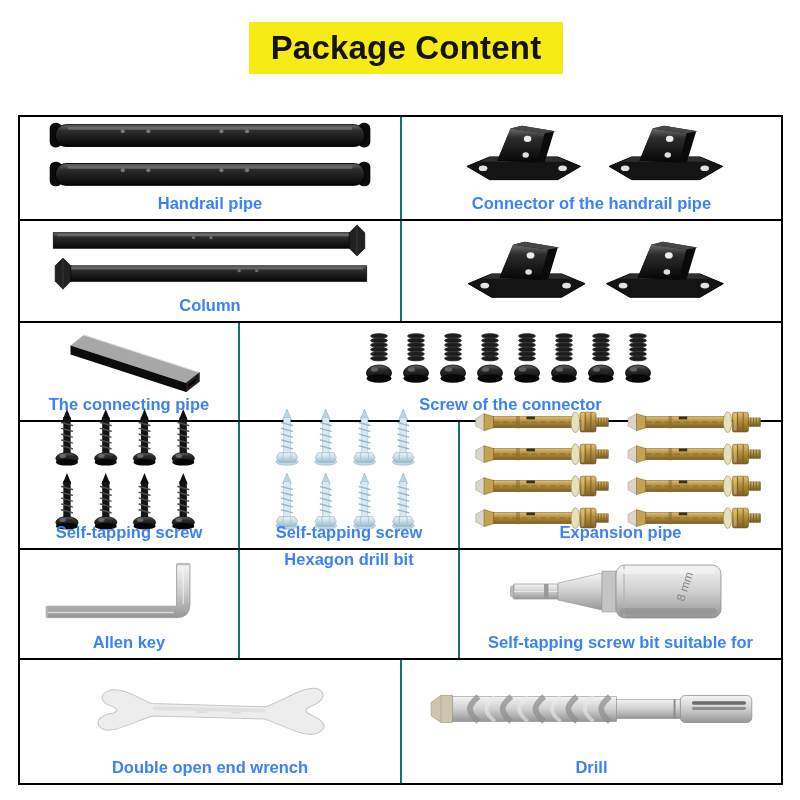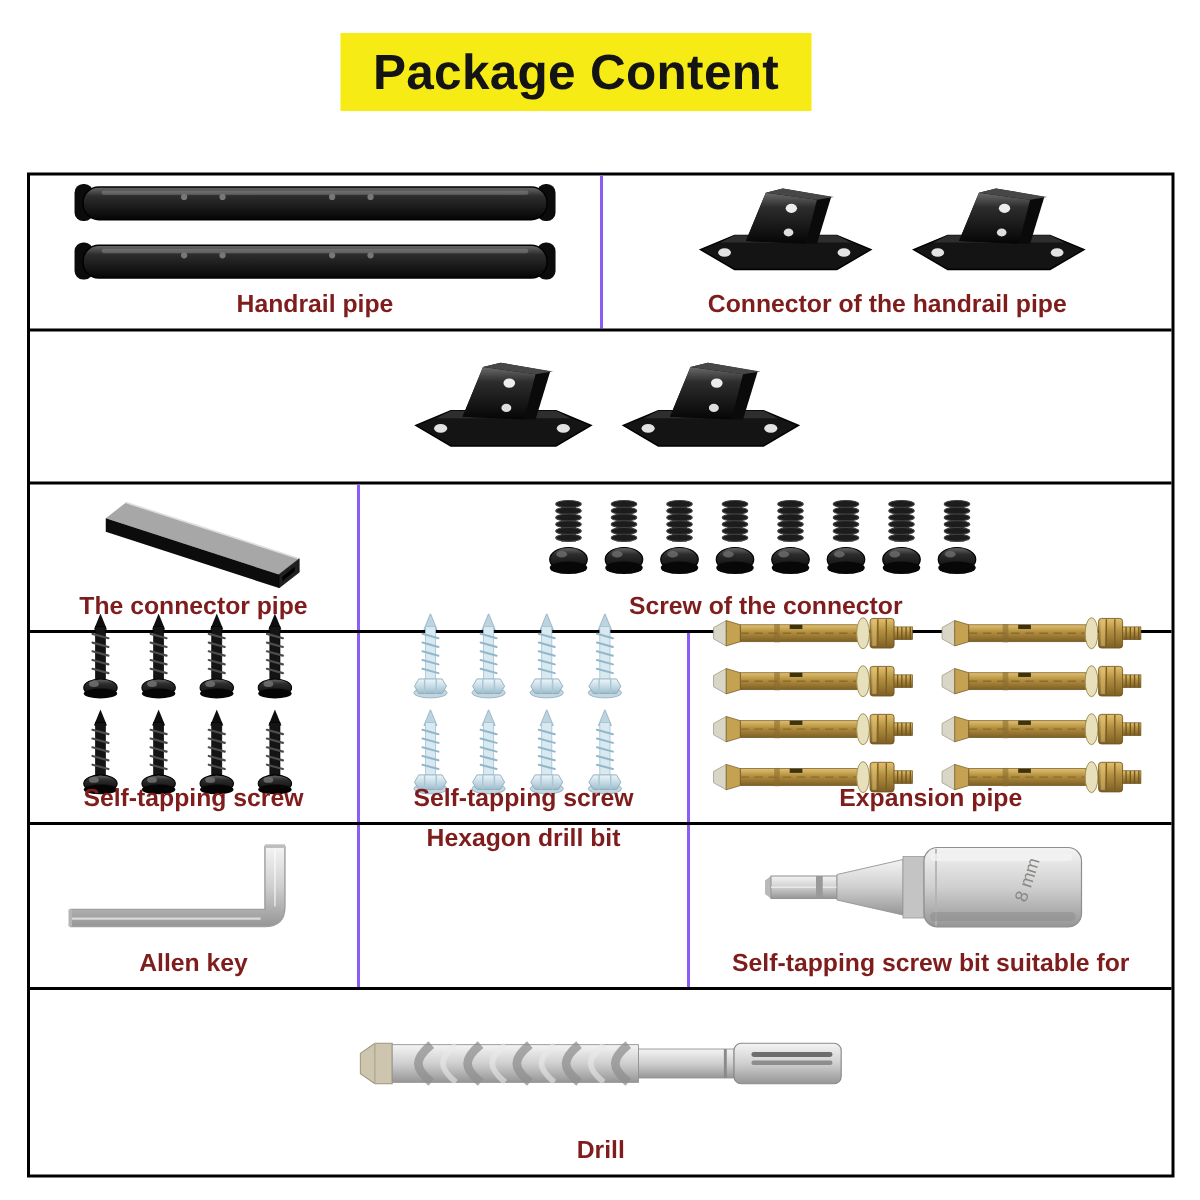--- a/index.html
+++ b/index.html
@@ -1,31 +1,31 @@
 <!DOCTYPE html>
 <html><head>
 <meta charset="utf-8">
 <style>
   html,body{margin:0;padding:0;width:800px;height:800px;background:#ffffff;overflow:hidden;
     font-family:"Liberation Sans",sans-serif;}
   .stage{position:relative;width:800px;height:800px;background:#fff;}
-  .title-bar{position:absolute;left:227px;top:22px;width:314px;height:52px;background:#F7EB15;
+  .title-bar{position:absolute;left:249px;top:22px;width:314px;height:52px;background:#F7EB15;
     display:flex;align-items:center;justify-content:center;}
   .title-text{font-size:33px;font-weight:700;color:#141414;letter-spacing:.2px;}
   .package-table{position:absolute;left:18px;top:115px;width:765px;height:670px;
     border:2px solid #000;box-sizing:border-box;display:flex;flex-direction:column;background:#fff;}
   .row{display:flex;box-sizing:border-box;flex-shrink:0;}
   .row + .row{border-top:2px solid #000;}
   .r1{height:102px}.r2{height:102px}.r3{height:99px}.r4{height:128px}.r5{height:110px}.r6{flex:1}
   .cell{box-sizing:border-box;display:flex;flex-direction:column;align-items:center;min-width:0;}
-  .cell + .cell{border-left:2px solid #8b5cf6;}
+  .cell + .cell{border-left:2px solid #0f766e;}
   .w-left{width:380px}.w-right{flex:1}
   .w-a{width:218px}.w-b{width:220px}.w-c{flex:1}
   .art{flex:1;min-height:0;width:100%;display:flex;align-items:center;justify-content:center;}
-  .label{font-size:16.5px;font-weight:700;color:#7f1d1d;text-align:center;line-height:1.1;
+  .label{font-size:16.5px;font-weight:700;color:#3b82f6;text-align:center;line-height:1.1;
     padding:0 3px 7px;white-space:nowrap;}
   svg text{font-family:"Liberation Sans",sans-serif;}
 </style>
 </head>
 <body>
 
 <div class="stage">
 
   <svg width="0" height="0" style="position:absolute" aria-hidden="true">
     <defs>
@@ -155,20 +155,39 @@
           <svg width="320" height="72" viewBox="0 0 320 76">
             <use href="#sBracket" x="22" y="2" width="132" height="72"></use>
             <use href="#sBracket" x="172" y="2" width="132" height="72"></use>
           </svg>
         </div>
         <div class="label">Connector of the handrail pipe</div>
       </div>
     </div>
 
     <div class="row r2">
+      <div class="cell w-left">
+        <div class="art">
+          <svg width="350" height="74" viewBox="0 0 350 76">
+            <rect x="14" y="12" width="312" height="16" fill="url(#gBlack)" stroke="#000" stroke-width="0.7"></rect>
+            <rect x="18" y="13.5" width="304" height="2.2" fill="#8a8a8a" opacity="0.5"></rect>
+            <circle cx="158" cy="17" r="1.7" fill="#6e6e6e"></circle>
+              <circle cx="176" cy="17" r="1.7" fill="#6e6e6e"></circle>
+            <polygon points="326,4 334,12 334,28 326,36 318,28 318,12" fill="#212121" stroke="#000" stroke-width="0.6"></polygon>
+            <path d="M326,4 V36" stroke="#3a3a3a" stroke-width="1"></path>
+            <rect x="24" y="46" width="312" height="16" fill="url(#gBlack)" stroke="#000" stroke-width="0.7"></rect>
+            <rect x="28" y="47.5" width="304" height="2.2" fill="#8a8a8a" opacity="0.5"></rect>
+            <circle cx="205" cy="51" r="1.7" fill="#6e6e6e"></circle>
+              <circle cx="223" cy="51" r="1.7" fill="#6e6e6e"></circle>
+            <polygon points="24,38 32,46 32,62 24,70 16,62 16,46" fill="#212121" stroke="#000" stroke-width="0.6"></polygon>
+            <path d="M24,38 V70" stroke="#3a3a3a" stroke-width="1"></path>
+          </svg>
+        </div>
+        <div class="label">Column</div>
+      </div>
       <div class="cell w-right">
         <div class="art">
           <svg width="320" height="72" viewBox="0 0 320 76">
             <use href="#sBracket" x="22" y="2" width="138" height="74"></use>
             <use href="#sBracket" x="168" y="2" width="138" height="74"></use>
           </svg>
         </div>
       </div>
     </div>
 
@@ -176,21 +195,21 @@
       <div class="cell w-a">
         <div class="art">
           <svg width="190" height="66" viewBox="0 0 200 88">
             <polygon points="22,26 40,12 194,62 176,76" fill="#a7a7a7"></polygon>
             <path d="M40,12 L194,62" stroke="#dedede" stroke-width="1.5"></path>
             <polygon points="22,26 176,76 176,88 22,38" fill="#0c0c0c"></polygon>
             <polygon points="176,76 194,62 194,74 176,88" fill="#1f1f1f" stroke="#000" stroke-width="0.5"></polygon>
             <polygon points="179,78 190,69 190,73 179,82" fill="#000"></polygon>
           </svg>
         </div>
-        <div class="label">The connector pipe</div>
+        <div class="label">The connecting pipe</div>
       </div>
       <div class="cell w-c">
         <div class="art">
           <svg width="296" height="58" viewBox="0 0 296 58">
             <use href="#sCScrew" x="1" y="1" width="30" height="56"></use>
             <use href="#sCScrew" x="38" y="1" width="30" height="56"></use>
             <use href="#sCScrew" x="75" y="1" width="30" height="56"></use>
             <use href="#sCScrew" x="112" y="1" width="30" height="56"></use>
             <use href="#sCScrew" x="149" y="1" width="30" height="56"></use>
             <use href="#sCScrew" x="186" y="1" width="30" height="56"></use>
@@ -280,20 +299,32 @@
             <rect x="112" y="13" width="95" height="5" rx="2.5" fill="#f3f3f3" opacity="0.8"></rect>
             <rect x="112" y="52" width="97" height="6" rx="3" fill="#8b8b8b" opacity="0.5"></rect>
             <text transform="translate(176,46) rotate(-72)" font-size="12" fill="#83817a" opacity="0.9">8 mm</text>
           </svg>
         </div>
         <div class="label">Self-tapping screw bit suitable for</div>
       </div>
     </div>
 
     <div class="row r6">
+      <div class="cell w-left">
+        <div class="art">
+          <svg width="300" height="70" viewBox="0 0 335 90">
+            <path d="M92,38 L240,42 C266,32 294,12 308,20 C320,28 308,38 296,42 C289,45 289,49 298,53
+                     C312,59 322,68 306,76 C290,83 262,66 238,58 L94,54 C62,64 40,78 28,70
+                     C18,62 26,52 44,50 C50,47 48,44 40,41 C28,37 24,28 36,22 C52,15 74,30 92,38 Z" fill="#ededed" stroke="#c6c6c6" stroke-width="1.3" stroke-linejoin="round"></path>
+            <path d="M96,44 L236,47" stroke="#d9d9d9" stroke-width="5" opacity="0.6" stroke-linecap="round"></path>
+            <path d="M150,49 h14 M195,50 h12" stroke="#c9c9c9" stroke-width="1"></path>
+          </svg>
+        </div>
+        <div class="label">Double open end wrench</div>
+      </div>
       <div class="cell w-right">
         <div class="art">
           <svg width="340" height="56" viewBox="0 0 345 58">
             <polygon points="6,22 16,15 28,15 28,43 16,43 6,36" fill="#cdc5ae" stroke="#9d957d" stroke-width="0.7"></polygon>
             <path d="M16,15 L16,43" stroke="#b3ab92" stroke-width="1"></path>
             <rect x="28" y="16" width="170" height="26" fill="url(#gSteel)" stroke="#909090" stroke-width="0.6"></rect>
             <path d="M55,16 C43,26 43,32 55,42" stroke="#8f8f8f" stroke-width="6" fill="none" opacity="0.75"></path>
             <path d="M89,16 C77,26 77,32 89,42" stroke="#8f8f8f" stroke-width="6" fill="none" opacity="0.75"></path>
             <path d="M123,16 C111,26 111,32 123,42" stroke="#8f8f8f" stroke-width="6" fill="none" opacity="0.75"></path>
             <path d="M157,16 C145,26 145,32 157,42" stroke="#8f8f8f" stroke-width="6" fill="none" opacity="0.75"></path>

